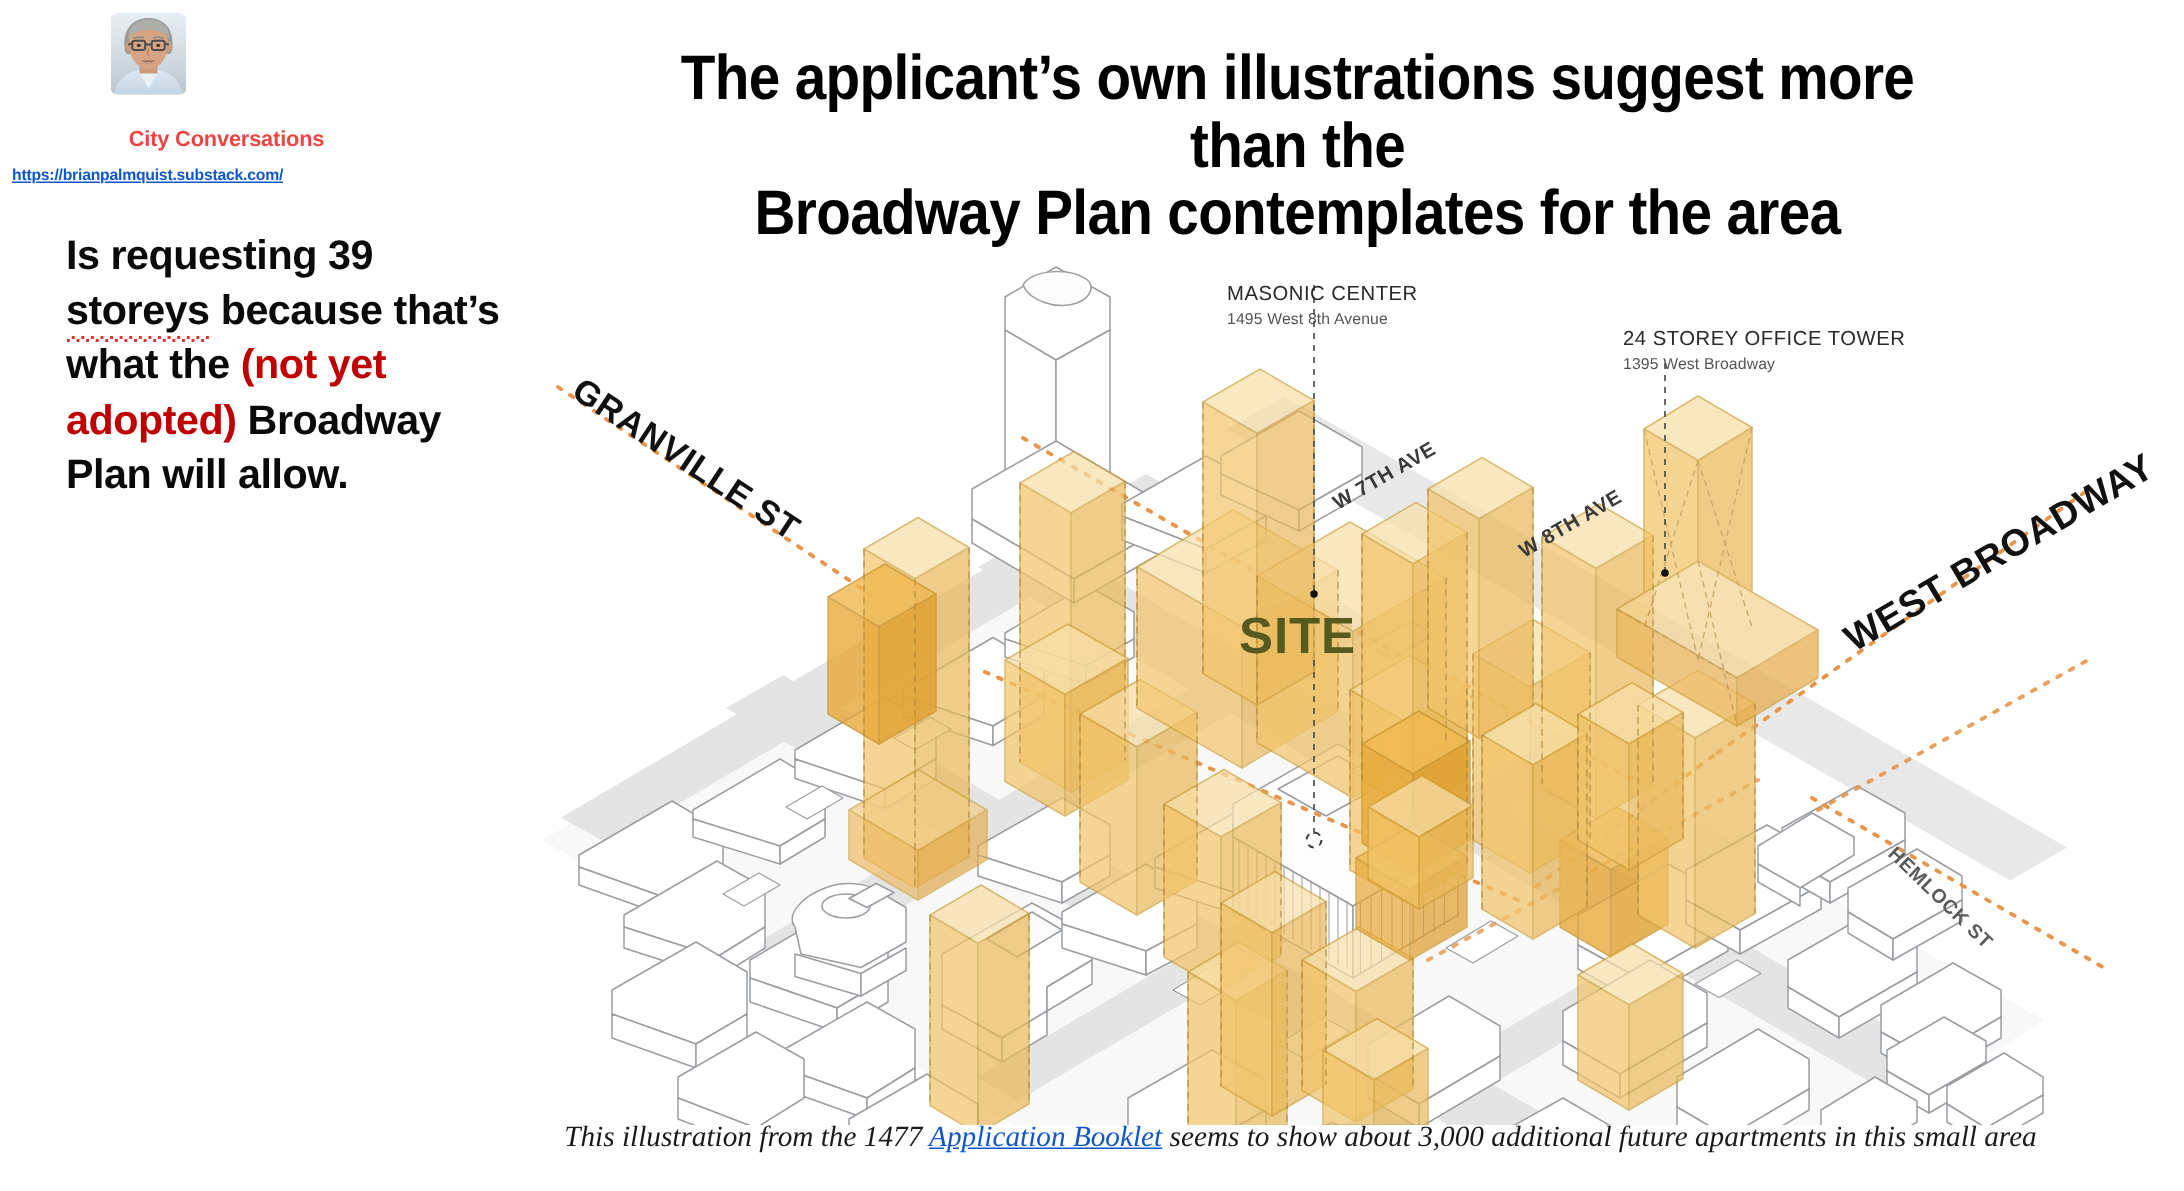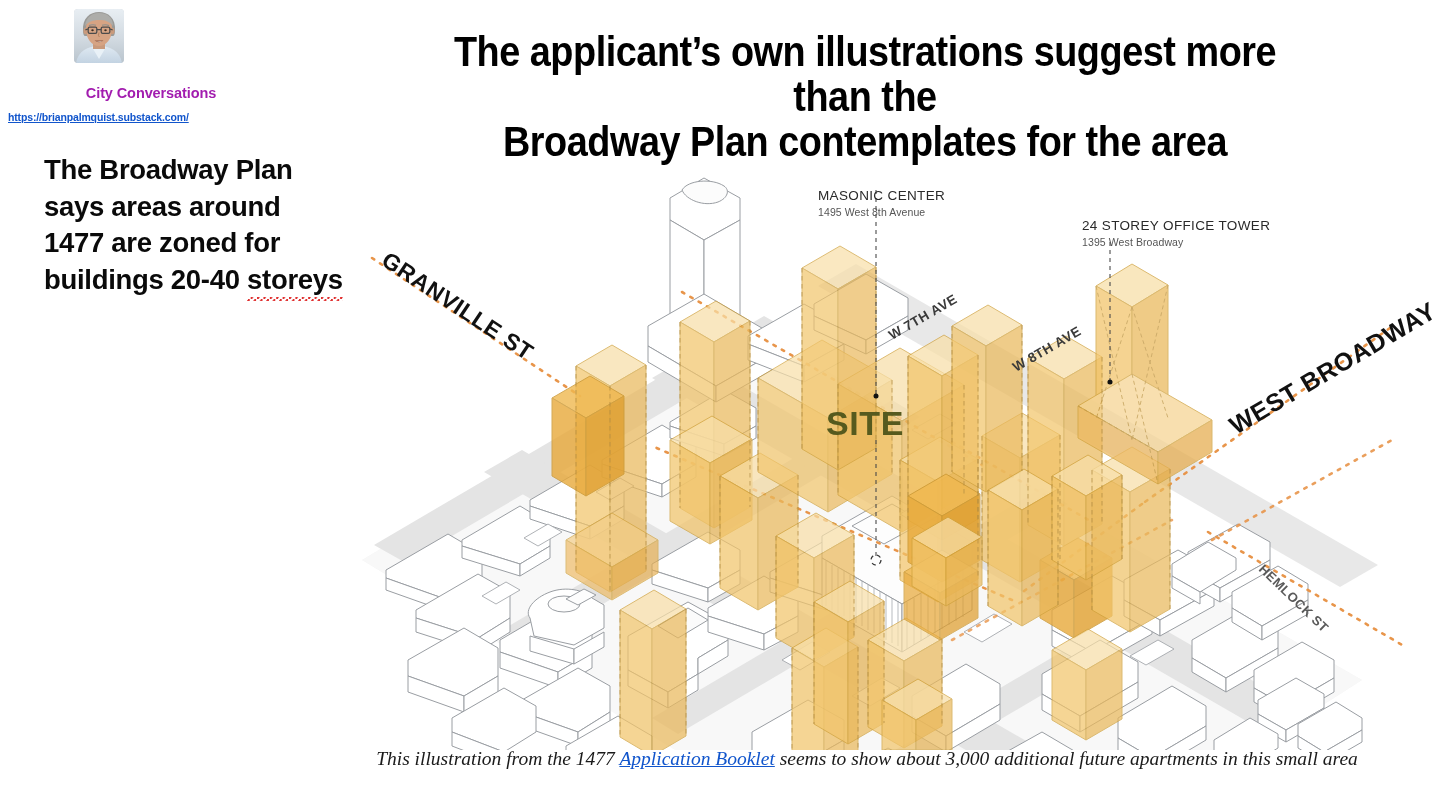--- a/index.html
+++ b/index.html
@@ -29,21 +29,21 @@
     background: #cfd6dc;
   }
   #avatar svg { display: block; width: 100%; height: 100%; }
   #brand-name {
     position: absolute;
     left: 26px; top: 81px;
     width: 250px;
     text-align: center;
     font-size: 14.5px;
     font-weight: bold;
-    color: #a21caf;
+    color: #ef4444;
     letter-spacing: -0.1px;
   }
   #brand-url {
     position: absolute;
     left: 8px; top: 107px;
     font-size: 10.5px;
     color: #1155cc;
     font-weight: 600;
     letter-spacing: -0.15px;
     white-space: nowrap;
@@ -181,22 +181,22 @@
 </div>
 
 <div id="slide-title">
   <span>The applicant’s own illustrations suggest more than the</span><br>
   <span>Broadway Plan contemplates for the area</span>
 </div>
 
 <div id="body-copy">
 
 
-
-  <p class="para"><span>The Broadway Plan says areas around 1477 are zoned for buildings 20-40 </span><span class="sp">storeys</span></p>
+  <p class="para"><span>Is requesting 39 </span><span class="sp">storeys</span><span> because that’s what the </span><span class="red">(not yet adopted)</span><span> Broadway Plan will allow.</span></p>
+
 </div>
 
 <div id="diagram">
 <svg viewBox="0 0 1104 610" preserveAspectRatio="none">
   <defs>
 
     <linearGradient id="twTop" x1="0" y1="0" x2="1" y2="1">
       <stop offset="0%" stop-color="#f7dca4"></stop>
           <stop offset="100%" stop-color="#f3cc84"></stop>
     </linearGradient>

